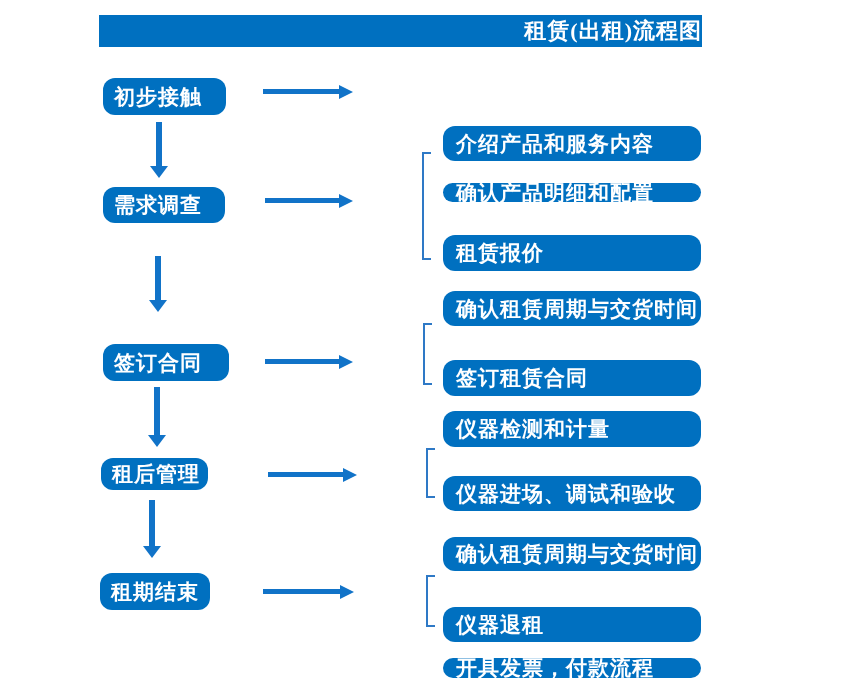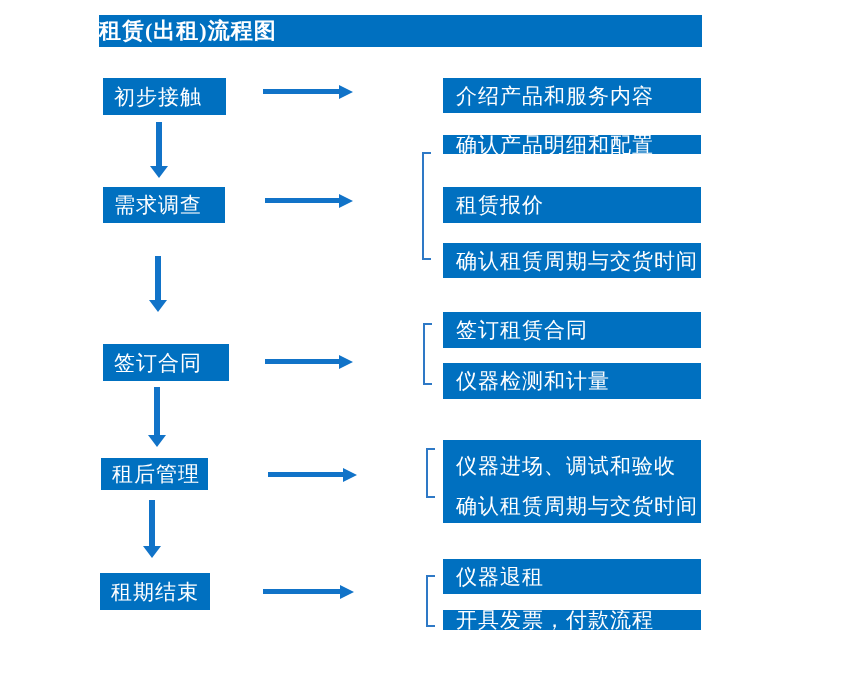--- a/index.html
+++ b/index.html
@@ -15,34 +15,35 @@
     background:#ffffff;
     overflow:hidden;
     font-family:"Liberation Serif","DejaVu Serif",serif;
   }
   .title-bar{
     position:absolute;
     left:99px;top:15px;width:603px;height:32px;
     background:var(--box-blue);
     color:var(--text-white);
     font-size:22px;font-weight:bold;
-    text-align:left;line-height:32px;
+    text-align:right;line-height:32px;
     letter-spacing:1px;
   }
   .box{
     position:absolute;
     background:var(--box-blue);
     color:var(--text-white);
-    font-size:21px;font-weight:normal;
+    font-size:21px;font-weight:bold;
     display:flex;align-items:center;
     white-space:nowrap;
     letter-spacing:1px;
+    border-radius:12px;
   }
   .step{padding-left:11px;box-sizing:border-box;}
-  .out{left:443px;width:258px;padding-left:13px;box-sizing:border-box;}
+  .out{left:443px;width:258px;padding-left:13px;box-sizing:border-box;margin-top:48px;}
   
   .h-arrow{position:absolute;height:14px;}
   .h-arrow .shaft{
     position:absolute;left:0;top:4px;height:5px;right:12px;
     background:var(--arrow-blue);
   }
   .h-arrow .head{
     position:absolute;right:0;top:0;width:0;height:0;
     border-top:7px solid transparent;
     border-bottom:7px solid transparent;
@@ -128,19 +129,19 @@
 
   <div class="box out" style="top:78px;height:35px">介绍产品和服务内容</div>
 
   <div class="box out" style="top:135px;height:19px">确认产品明细和配置</div>
   <div class="box out" style="top:187px;height:36px">租赁报价</div>
   <div class="box out" style="top:243px;height:35px">确认租赁周期与交货时间</div>
 
   <div class="box out" style="top:363px;height:36px">仪器检测和计量</div>
   <div class="box out" style="top:312px;height:36px">签订租赁合同</div>
 
-  <div class="box out" style="top:440px;height:52px">仪器进场、调试和验收</div>
+  <div class="box out" style="top:428px;height:35px">仪器进场、调试和验收</div>
   <div class="box out" style="top:489px;height:34px">确认租赁周期与交货时间</div>
 
   <div class="box out" style="top:559px;height:35px">仪器退租</div>
   <div class="box out" style="top:610px;height:20px">开具发票，付款流程</div>
 
 </div>
 
 </body></html>

